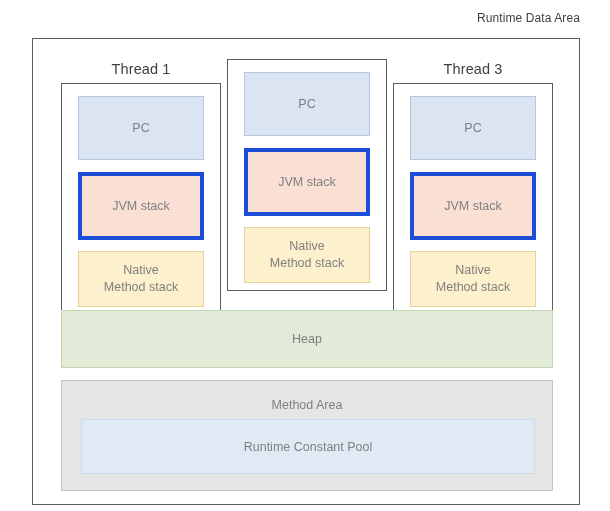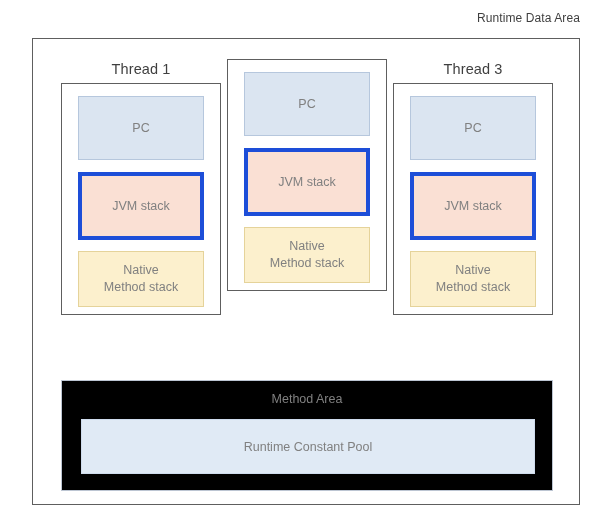--- a/index.html
+++ b/index.html
@@ -116,23 +116,23 @@
   }
 
   
   .method-area-box {
     position: absolute;
     left: 28px;
     top: 341px;
     width: 492px;
     height: 111px;
     box-sizing: border-box;
-    background: #000000;
+    background: #e5e5e5;
     border: 1px solid #bcc5d2;
-    padding-top: 9px;
+    padding-top: 15px;
   }
   .method-area-label {
     text-align: center;
     font-size: 12.5px;
     color: #808080;
     line-height: 18px;
   }
   .constant-pool-box {
     position: absolute;
     left: 19px;
@@ -194,19 +194,20 @@
           <div>
             <div>Native</div>
             <div>Method stack</div>
           </div>
         </div>
       </div>
     </div>
 
   </div>
 
+  <div class="heap-box">Heap</div>
 
   <div class="method-area-box">
     <div class="method-area-label">Method Area</div>
     <div class="constant-pool-box">Runtime Constant Pool</div>
   </div>
 
 </div>
 
 </body></html>

